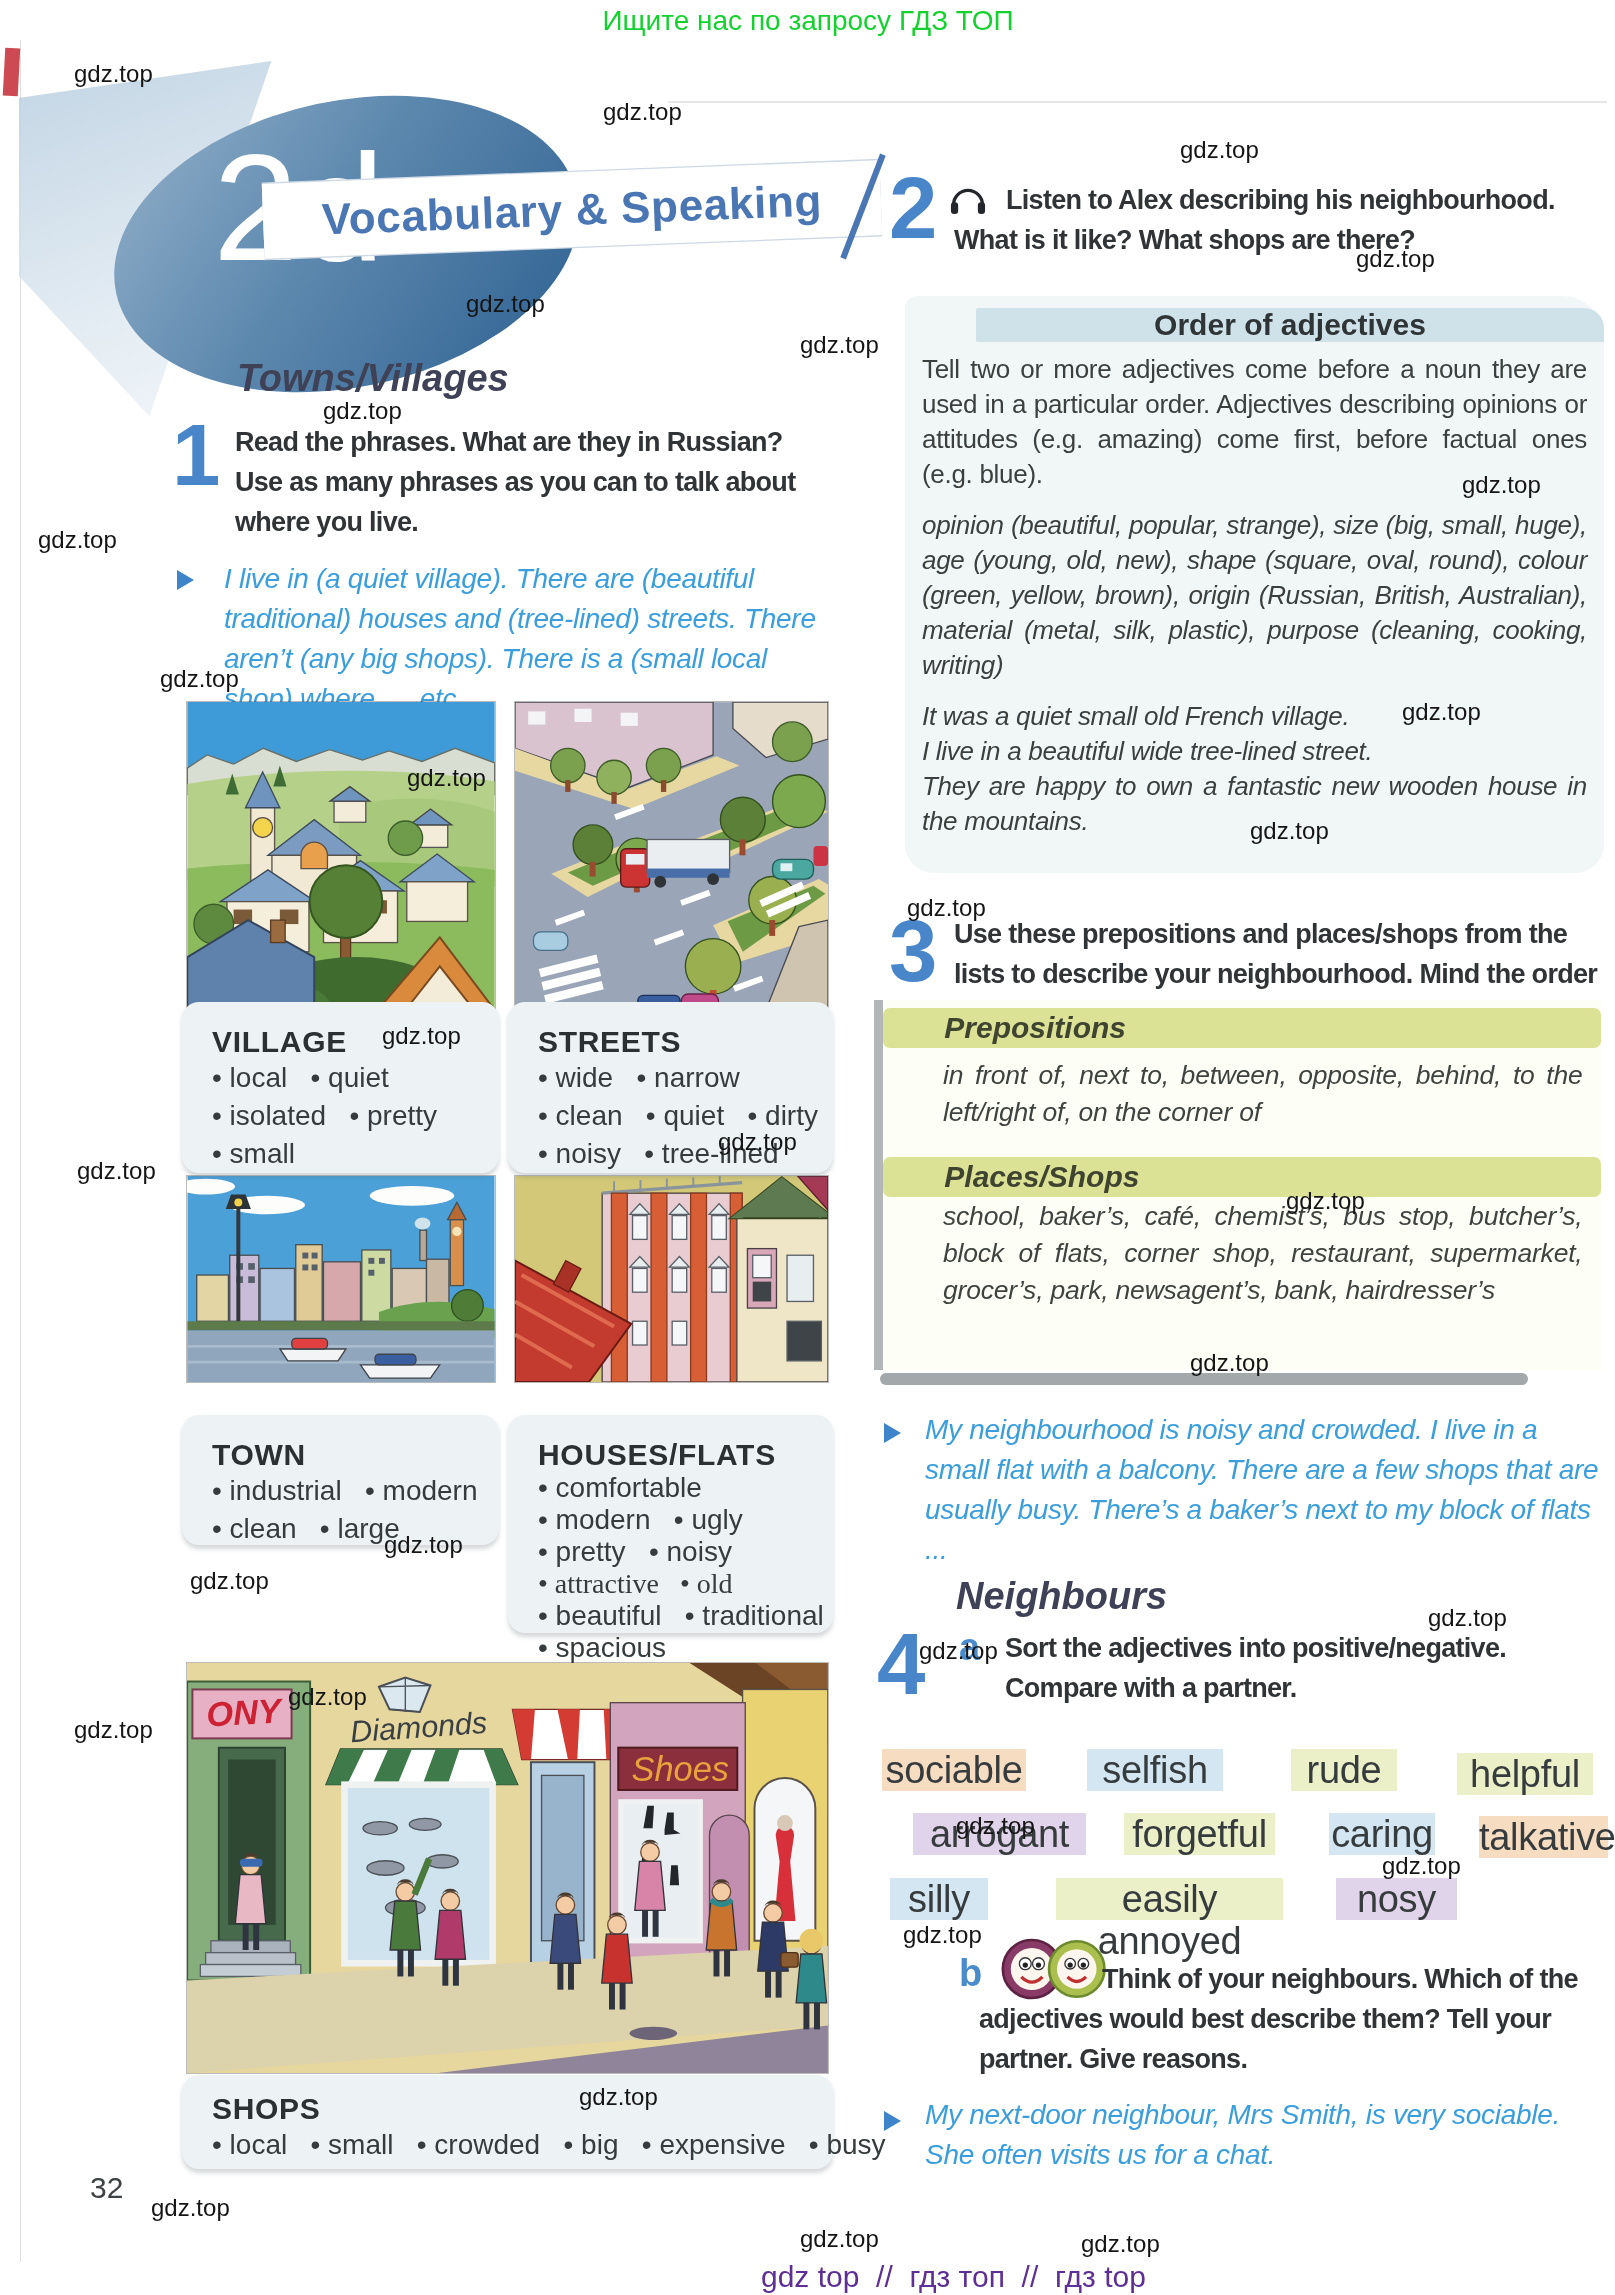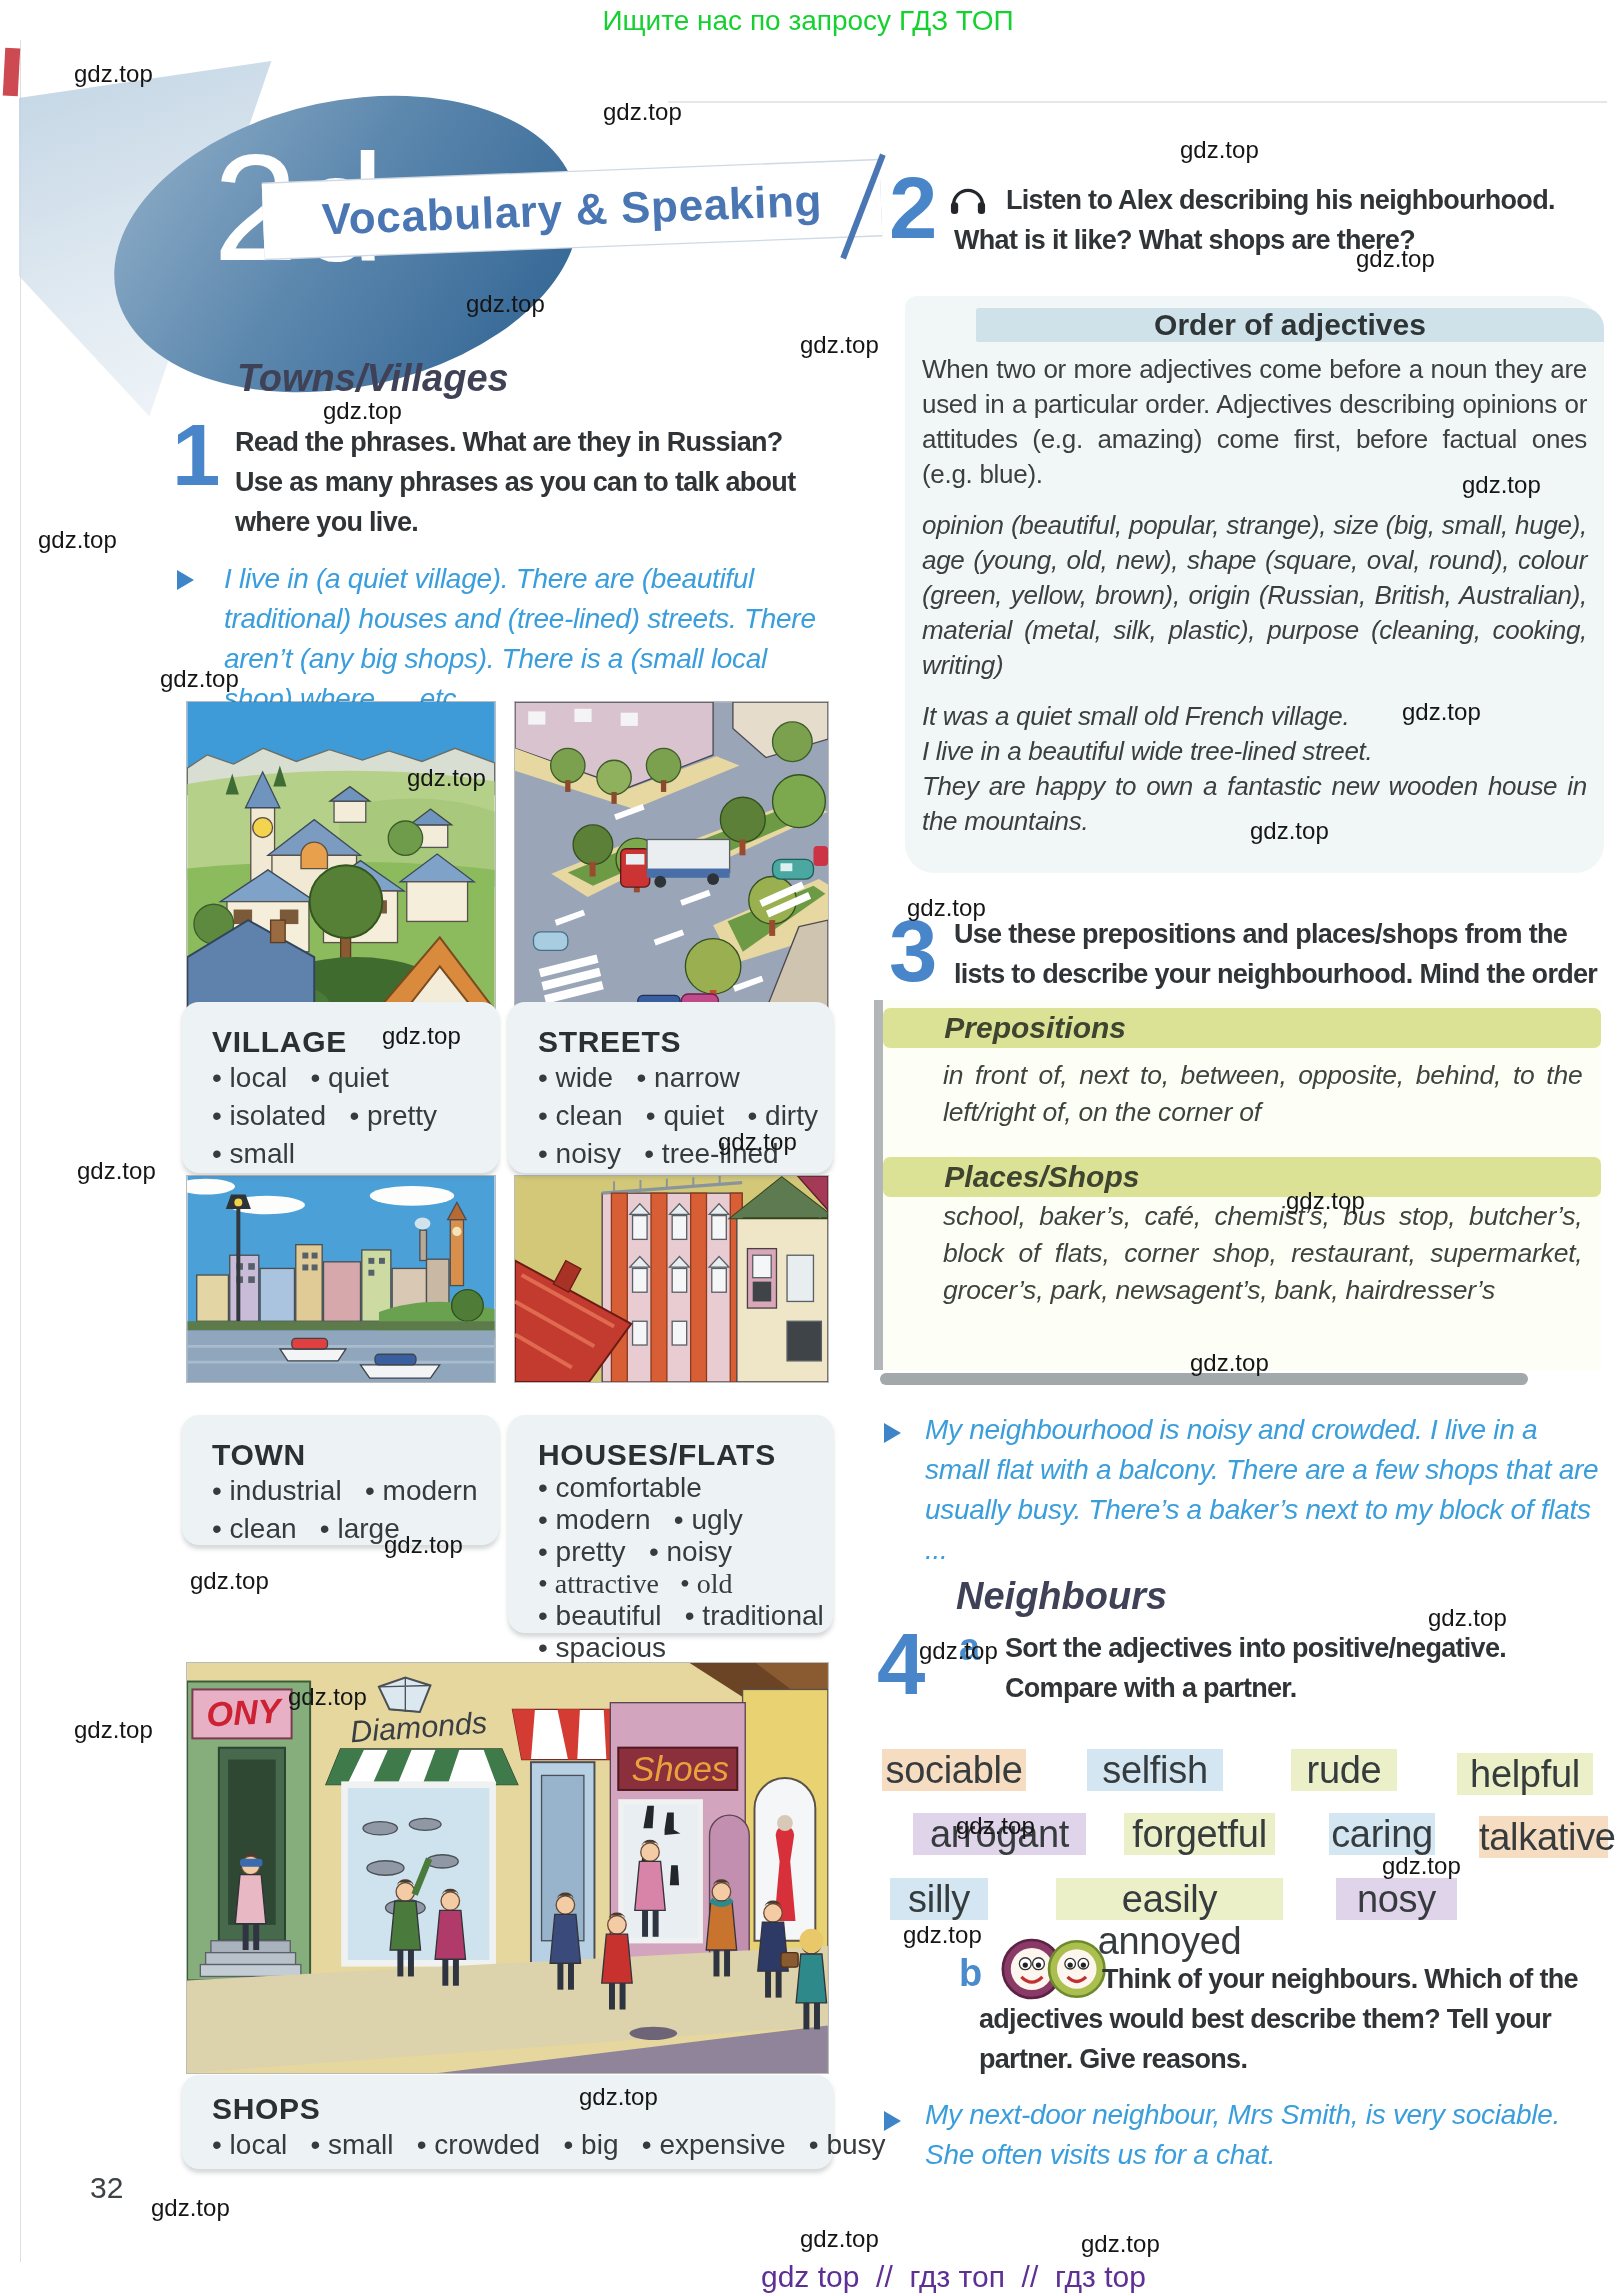--- a/index.html
+++ b/index.html
@@ -398,21 +398,21 @@
   <div class="num" style="left:889px;top:164px;">2</div>
   <svg style="position:absolute;left:947px;top:176px;" width="42" height="42" viewBox="0 0 64 64">
     <path d="M10,44 a22,22 0 0 1 44,0" fill="none" stroke="#23262a" stroke-width="5"></path>
     <rect x="6" y="40" width="11" height="18" rx="5" fill="#23262a"></rect>
     <rect x="47" y="40" width="11" height="18" rx="5" fill="#23262a"></rect>
   </svg>
   <div class="instr" style="left:954px;top:180px;width:651px;text-indent:52px;">Listen to Alex describing his neighbourhood. What is it like? What shops are there?</div>
 
   <div class="theory">
     <div class="band">Order of adjectives</div>
-    <p class="tpar">When two or more adjectives come before a noun they are used in a particular order. Adjectives describing opinions or attitudes (e.g. amazing) come first, before factual ones (e.g. blue).</p>
+    <p class="tpar">Tell two or more adjectives come before a noun they are used in a particular order. Adjectives describing opinions or attitudes (e.g. amazing) come first, before factual ones (e.g. blue).</p>
     <p class="tpar tital">opinion (beautiful, popular, strange), size (big, small, huge), age (young, old, new), shape (square, oval, round), colour (green, yellow, brown), origin (Russian, British, Australian), material (metal, silk, plastic), purpose (cleaning, cooking, writing)</p>
     <div class="tex">It was a quiet small old French village.</div>
     <div class="tex">I live in a beautiful wide tree-lined street.</div>
     <div class="tex">They are happy to own a fantastic new wooden house in the mountains.</div>
   </div>
 
   <div class="num" style="left:889px;top:907px;">3</div>
   <div class="instr" style="left:954px;top:914px;width:651px;">Use these prepositions and places/shops from the lists to describe your neighbourhood. Mind the order of adjectives.</div>
 
   <div class="greenbox">

